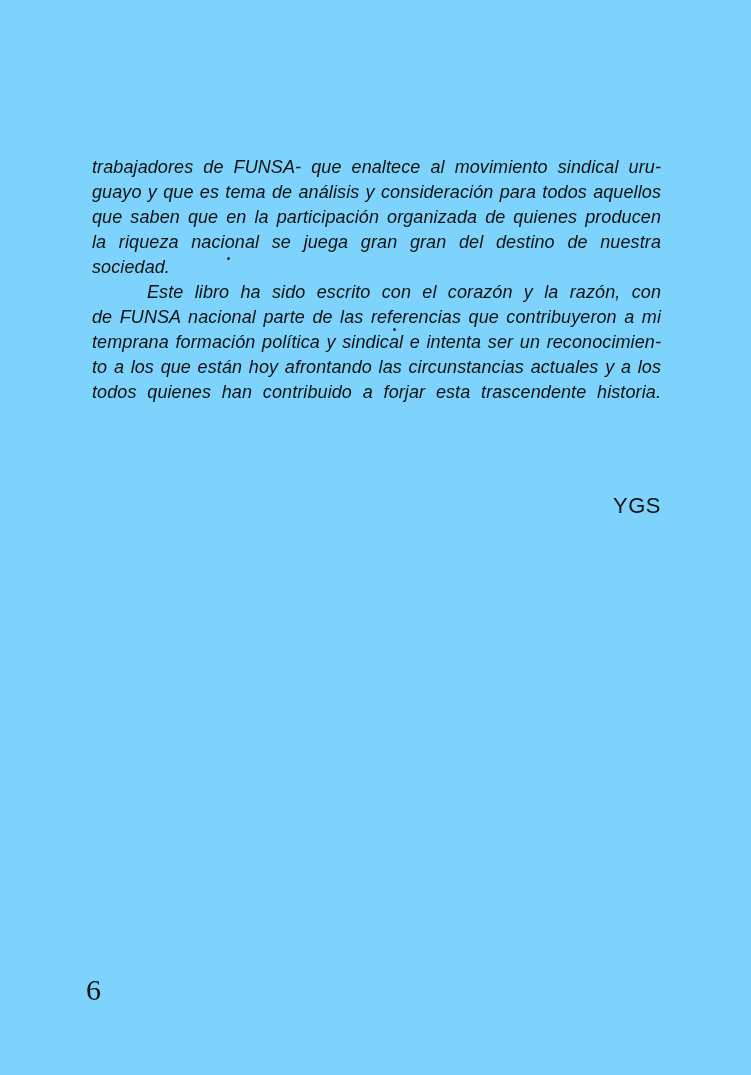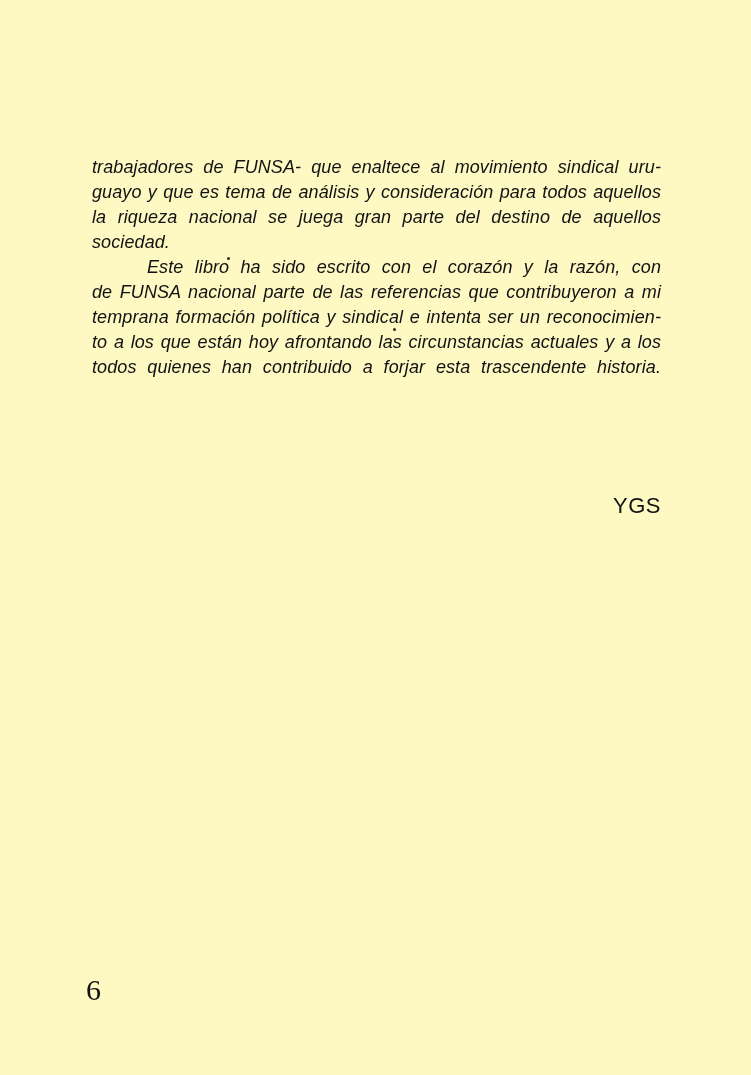--- a/index.html
+++ b/index.html
@@ -4,21 +4,21 @@
 <style>
   html, body {
     margin: 0;
     padding: 0;
     background: #ffffff;
   }
   .page {
     position: relative;
     width: 751px;
     height: 1075px;
-    background: #fef9c3;
+    background: #7dd3fc;
     overflow: hidden;
   }
   .text-block {
     position: absolute;
     left: 92px;
     top: 155px;
     width: 569px;
     font-family: "Liberation Sans", sans-serif;
     font-style: italic;
     font-size: 18px;
@@ -72,21 +72,22 @@
   .artifact-dot.d2 { left: 393px; top: 328px; }
 </style>
 </head>
 <body>
 
 <div class="page">
 
   <div class="text-block">
       <div class="line">trabajadores de FUNSA- que enaltece al movimiento sindical uru-</div>
       <div class="line">guayo y que es tema de análisis y consideración para todos aquellos</div>
-      <div class="line">la riqueza nacional se juega gran parte del destino de aquellos</div>
+      <div class="line">que saben que en la participación organizada de quienes producen</div>
+      <div class="line">la riqueza nacional se juega gran gran del destino de nuestra</div>
       <div class="line flush-left">sociedad.</div>
       <div class="line indent">Este libro ha sido escrito con el corazón y la razón, con</div>
       <div class="line">de FUNSA nacional parte de las referencias que contribuyeron a mi</div>
       <div class="line">temprana formación política y sindical e intenta ser un reconocimien-</div>
       <div class="line">to a los que están hoy afrontando las circunstancias actuales y a los</div>
       <div class="line">todos quienes han contribuido a forjar esta trascendente historia.</div>
     </div>
 
   <div class="signature">YGS</div>
 

